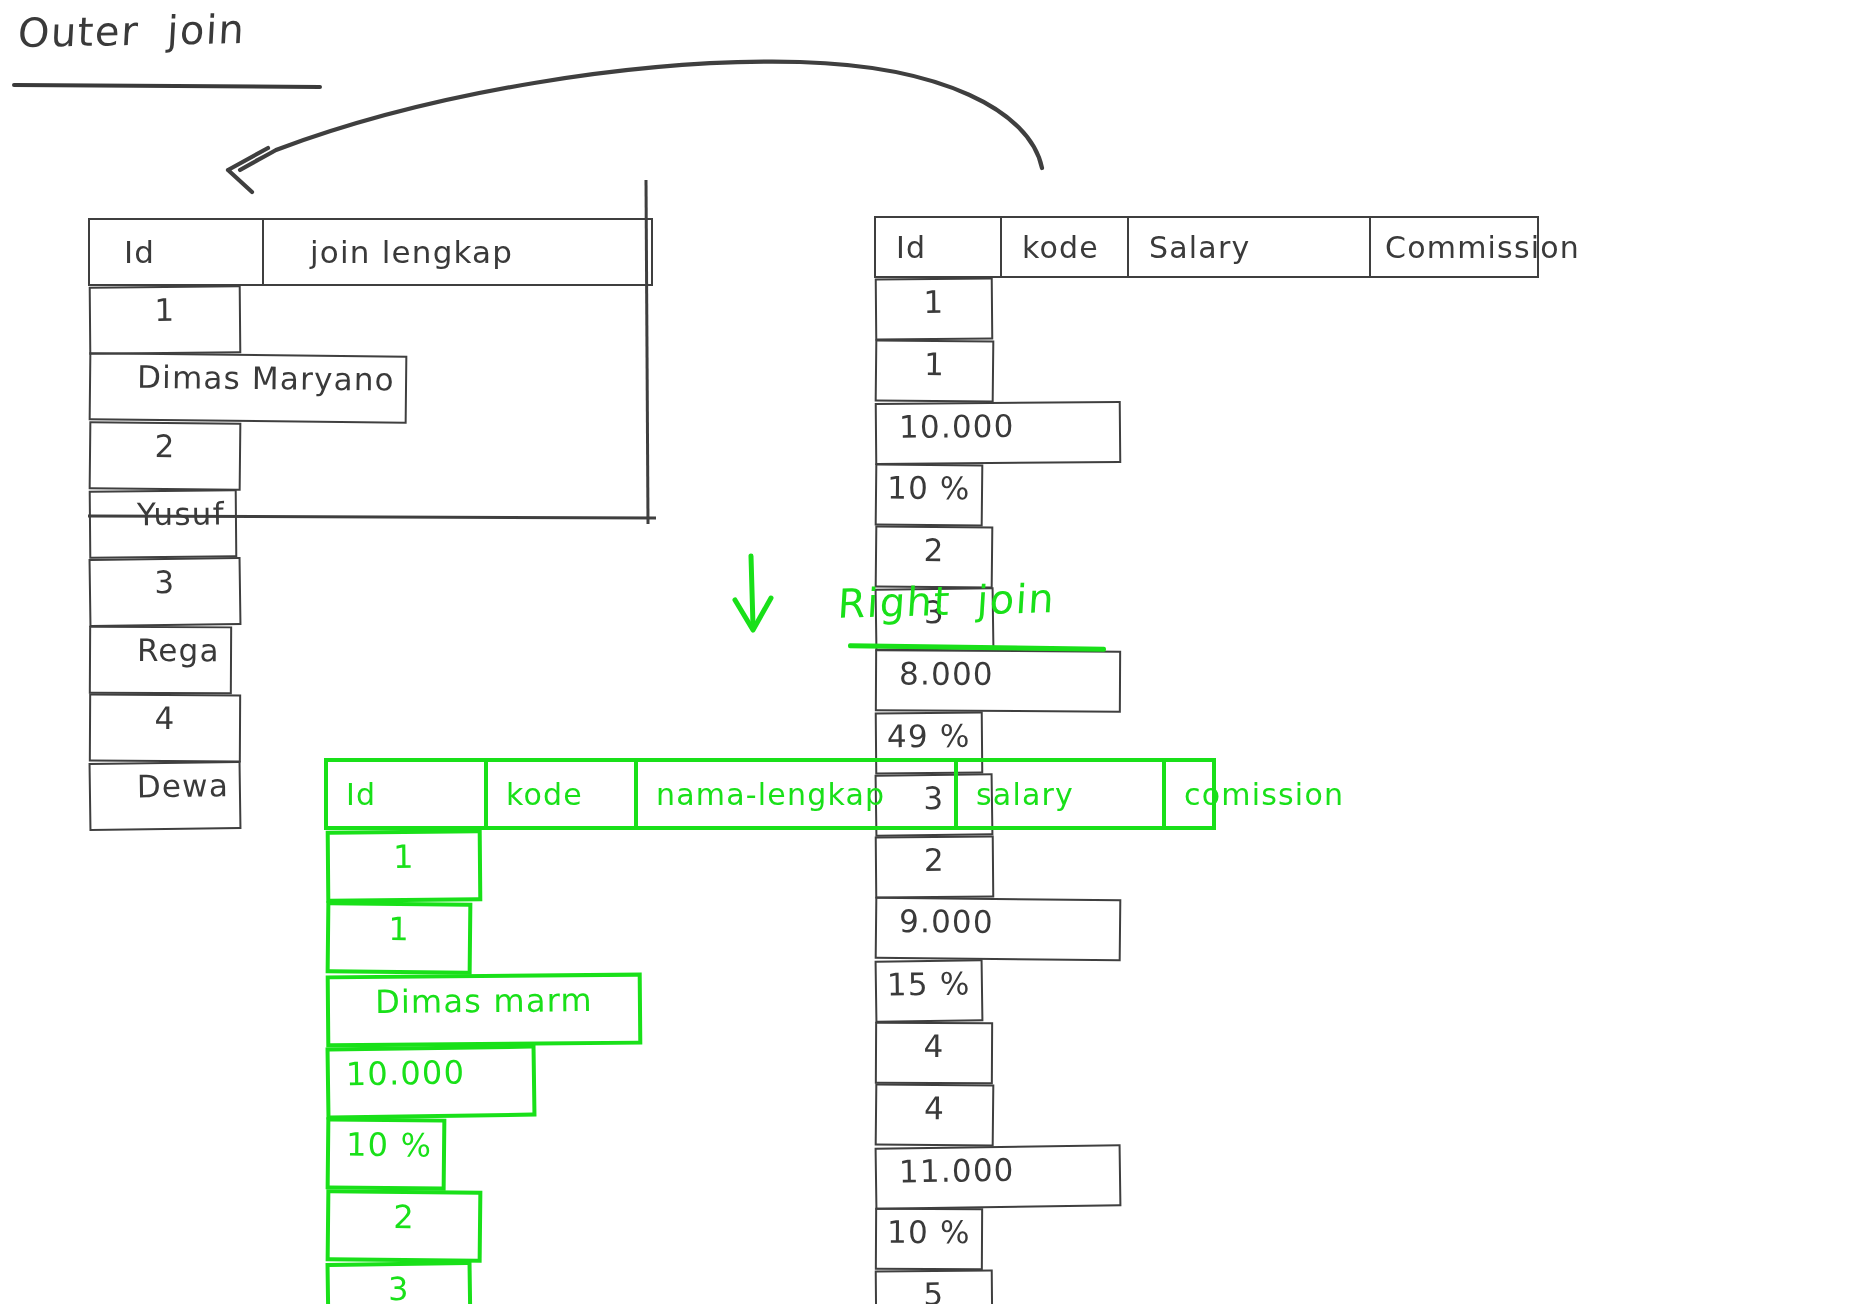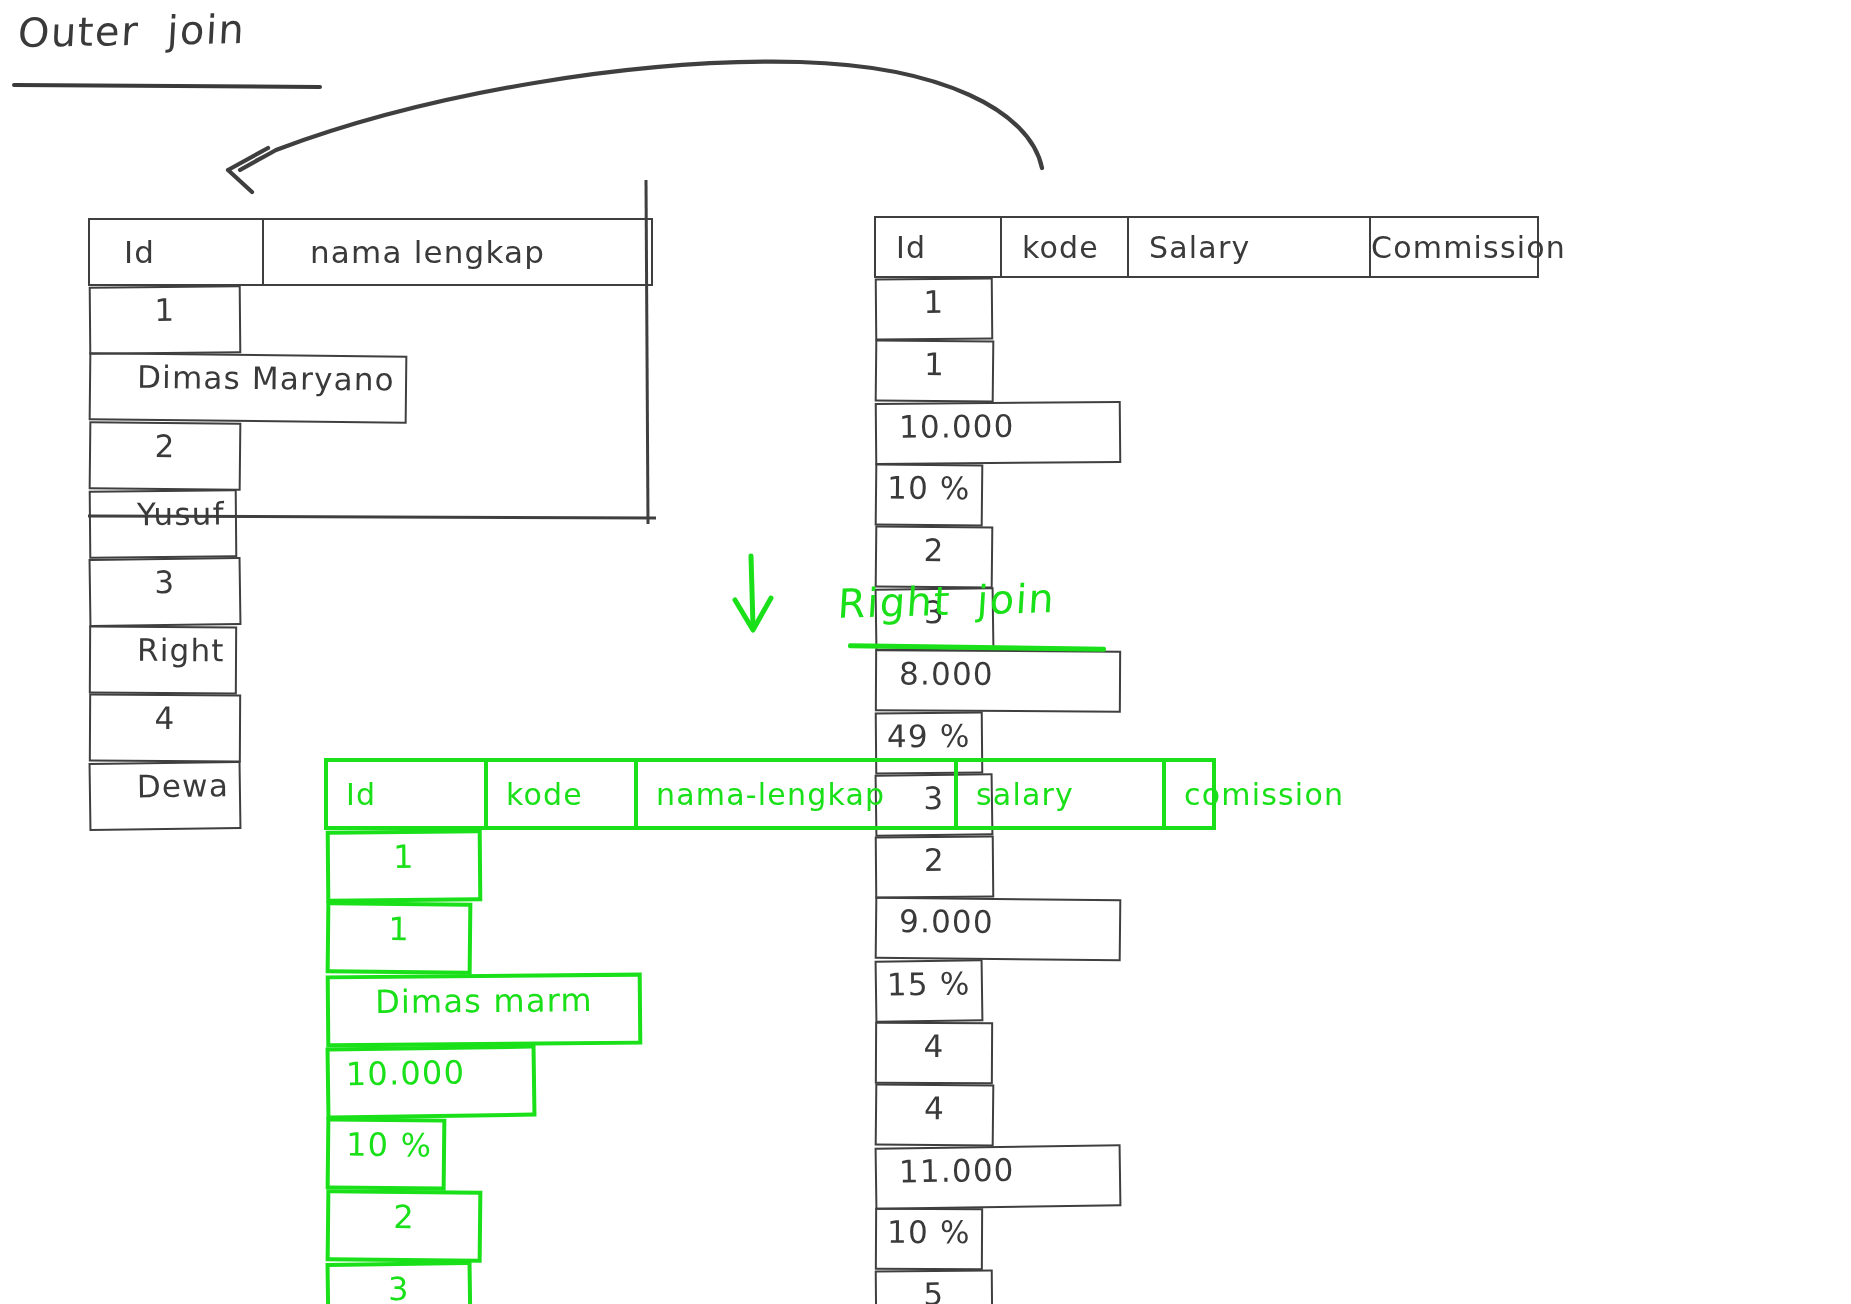--- a/index.html
+++ b/index.html
@@ -70,21 +70,21 @@
   #left-table .c-nama{text-align:left;padding-left:46px;}
   #left-table tr:first-child .c-id{text-align:left;padding-left:34px;}
 
   #right-table{left:874px;top:188px;width:665px;}
   #right-table td{height:50px;}
   #right-table .c-id{width:94px;text-align:center;}
   #right-table .c-kode{width:95px;text-align:center;}
   #right-table .c-sal{width:210px;text-align:left;padding-left:22px;}
   #right-table .c-com{width:auto;text-align:center;}
   #right-table tr:first-child td{text-align:left;padding-left:20px;font-size:30px;}
-  #right-table tr:first-child .c-com{padding-left:0;}
+  #right-table tr:first-child .c-com{padding-left:14px;}
 
   #result-table{left:324px;top:730px;width:892px;}
   #result-table td{height:56px;font-size:32px;}
   #result-table .c-id{width:128px;text-align:center;}
   #result-table .c-kode{width:118px;text-align:center;}
   #result-table .c-nama{width:288px;text-align:center;}
   #result-table .c-sal{width:176px;text-align:left;padding-left:16px;}
   #result-table .c-com{text-align:left;padding-left:16px;}
   #result-table tr:first-child td{text-align:left;padding-left:18px;font-size:30px;}
 
@@ -118,33 +118,33 @@
     </g>
 
     <path d="M 88 516 L 656 518" stroke="#3f3f3f" stroke-width="3" fill="none"></path>
     <path d="M 646 180 L 648 524" stroke="#3f3f3f" stroke-width="3" fill="none"></path>
   </svg>
 
   <table id="left-table" class="sketch black">
     <tbody>
       <tr>
         <td class="c-id">Id</td>
-        <td class="c-nama">nama lengkap</td>
+        <td class="c-nama">join lengkap</td>
       </tr>
       <tr>
         <td class="c-id j1">1</td>
         <td class="c-nama j2">Dimas Maryano</td>
       </tr>
       <tr>
         <td class="c-id j2">2</td>
         <td class="c-nama j1">Yusuf</td>
       </tr>
       <tr>
         <td class="c-id j3">3</td>
-        <td class="c-nama j4">Right</td>
+        <td class="c-nama j4">Rega</td>
       </tr>
       <tr>
         <td class="c-id j4">4</td>
         <td class="c-nama j3">Dewa</td>
       </tr>
     </tbody>
   </table>
 
   <table id="right-table" class="sketch black">
     <tbody>

